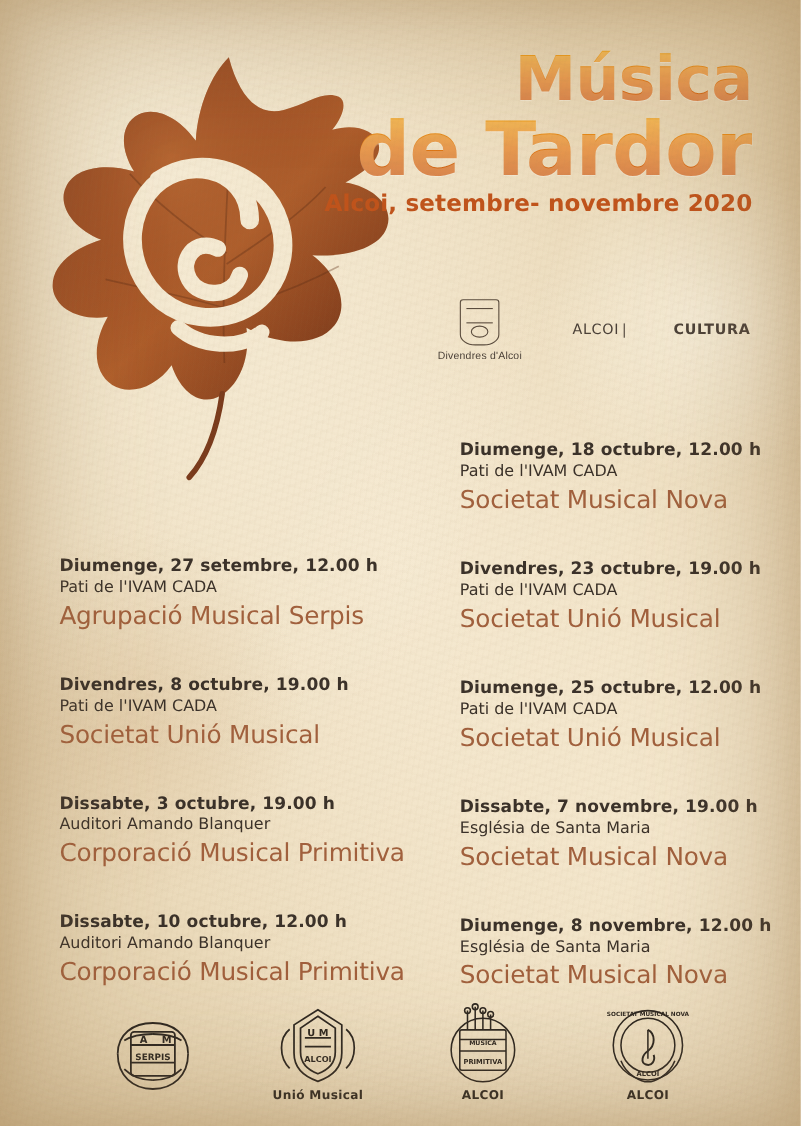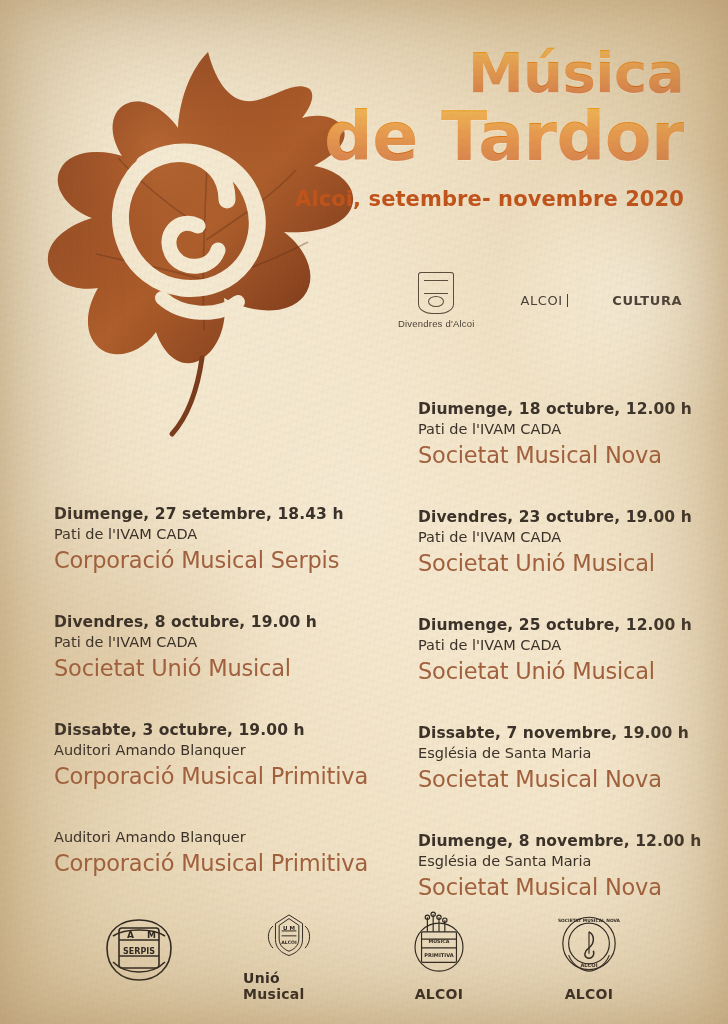--- a/index.html
+++ b/index.html
@@ -71,21 +71,20 @@
     line-height: 1.04;
     letter-spacing: -0.5px;
     background: linear-gradient(180deg, #f0a61e 0%, #e07a16 45%, #c34f10 100%);
     -webkit-background-clip: text;
     background-clip: text;
     color: transparent;
     text-shadow: 0 1px 0 rgba(255,255,255,0.25);
   }
   .title-line.two { font-size: 68px; }
   .subtitle {
-    margin-top: 14px;
     font-family: "DejaVu Sans", sans-serif;
     font-weight: bold;
     font-size: 21px;
     color: #c0531b;
     letter-spacing: 0.1px;
   }
 
   
   .inst-logos {
     position: absolute;
@@ -213,24 +212,24 @@
     height: 92px;
     position: relative;
     color: #2c2620;
     display: flex;
     flex-direction: column;
     align-items: center;
     justify-content: flex-end;
   }
   .bl-caption {
     font-family: "DejaVu Sans", sans-serif;
-    font-size: 14px;
+    font-size: 11px;
     font-weight: bold;
     letter-spacing: 0.3px;
-    margin-top: 12px;
+    margin-top: 2px;
     color: #2c2620;
   }
 </style>
 </head>
 <body>
 
 <div class="poster">
 
   <div class="smudge-a"></div>
   <div class="smudge-b"></div>
@@ -342,35 +341,36 @@
       <span>ALCOI</span>
       <span class="bar"></span>
       <span class="bold">CULTURA</span>
     </div>
   </div>
 
   <div class="events">
 
     <div class="col left">
       <div class="event">
-        <div class="ev-date">Diumenge, 27 setembre, 18.43 h</div>
+        <div class="ev-date">Diumenge, 27 setembre, 12.00 h</div>
         <div class="ev-place">Pati de l'IVAM CADA</div>
-        <div class="ev-band">Corporació Musical Serpis</div>
+        <div class="ev-band">Agrupació Musical Serpis</div>
       </div>
       <div class="event">
         <div class="ev-date">Divendres, 8 octubre, 19.00 h</div>
         <div class="ev-place">Pati de l'IVAM CADA</div>
         <div class="ev-band">Societat Unió Musical</div>
       </div>
       <div class="event">
         <div class="ev-date">Dissabte, 3 octubre, 19.00 h</div>
         <div class="ev-place">Auditori Amando Blanquer</div>
         <div class="ev-band">Corporació Musical Primitiva</div>
       </div>
       <div class="event">
+        <div class="ev-date">Dissabte, 10 octubre, 12.00 h</div>
         <div class="ev-place">Auditori Amando Blanquer</div>
         <div class="ev-band">Corporació Musical Primitiva</div>
       </div>
     </div>
 
     <div class="col right">
       <div class="event">
         <div class="ev-date">Diumenge, 18 octubre, 12.00 h</div>
         <div class="ev-place">Pati de l'IVAM CADA</div>
         <div class="ev-band">Societat Musical Nova</div>

